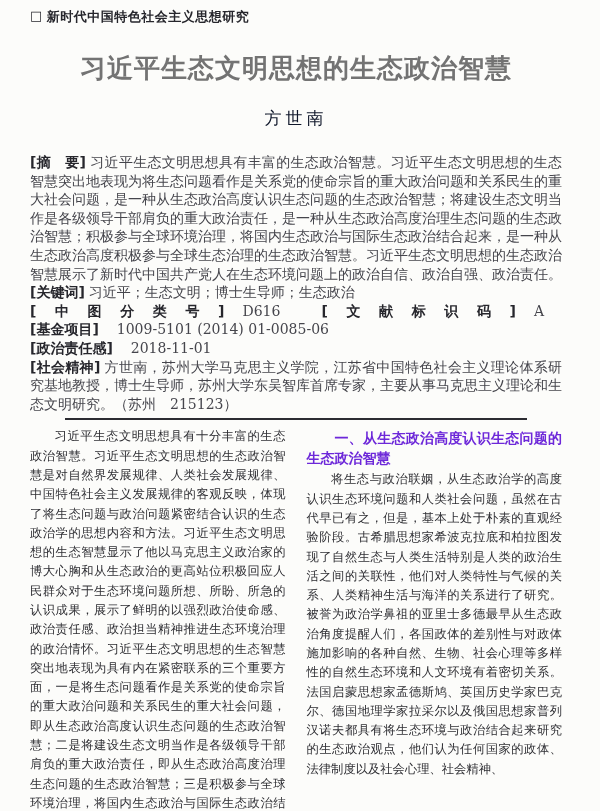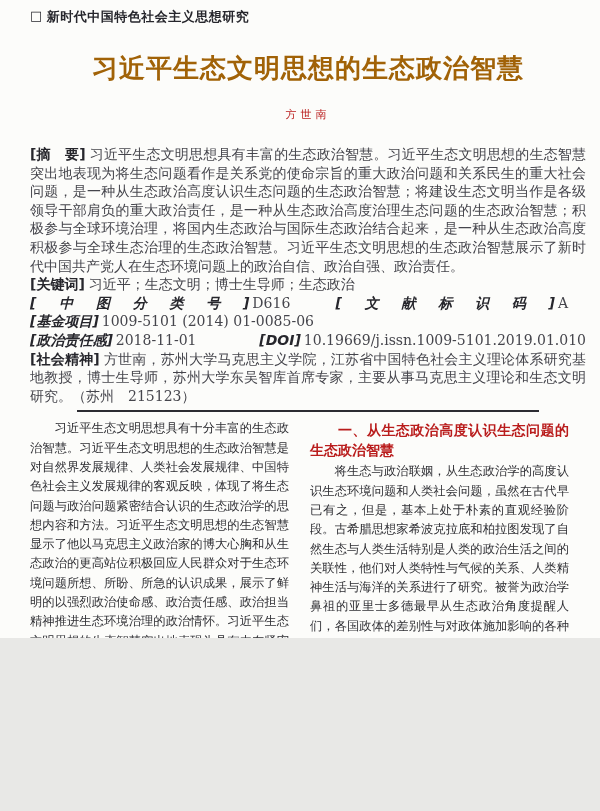--- a/index.html
+++ b/index.html
@@ -1,67 +1,67 @@
 <!DOCTYPE html>
 <html lang="zh"><head>
 <meta charset="utf-8">
 <style>
   html,body{margin:0;padding:0;background:#e8e8e6;}
   .page{
     position:relative;
-    width:600px;height:638px;
+    width:600px;height:811px;
     margin:0 auto;
     background:#fcfcfa;
     color:#2e2e33;
     box-sizing:border-box;
-    padding:8px 14px 0 30px;
+    padding:8px 38px 0 30px;
     overflow:hidden;
     font-family:"DejaVu Serif","Liberation Serif",serif;
   }
   
   .tag-row{
     font-family:"DejaVu Sans","Liberation Sans",sans-serif;
     font-weight:bold;font-size:13px;color:#26262c;
     letter-spacing:0.5px;
   }
   .tag-box{display:inline-block;margin-right:4px;font-weight:normal;font-size:13px;transform:translateY(-1px);}
   
   .title{
     margin:25px 0 0 0;
     text-align:center;
     font-family:"DejaVu Serif","Liberation Serif",serif;
     font-weight:bold;
     font-size:26px;
     letter-spacing:1px;
-    color:#a16207;
+    color:#737373;
   }
   
   .author{
     margin-top:21px;
     text-align:center;
-    font-size:11px;
+    font-size:17px;
     letter-spacing:4px;
-    color:#b91c1c;
+    color:#0f172a;
   }
   
   .meta{
     margin-top:23px;
     font-size:14px;
     line-height:18.6px;
     color:#45454c;
     text-align:justify;
   }
   .meta p{margin:0;word-break:break-all;}
   .lab{
     font-family:"DejaVu Sans","Liberation Sans",sans-serif;
     font-weight:bold;color:#26262c;
     margin-right:4px;
   }
   .pair{white-space:nowrap;}
-  .pair .lab{margin-right:3px;font-style:italic;}
+  .pair .lab{margin-right:18px;}
   .inline-pairs .pair{margin-right:18px;}
   .spread{display:flex;justify-content:space-between;}
   
   .divider{
     border:none;
     border-top:2px solid #2c2c32;
     width:462px;
     margin:5px auto 7px auto;
   }
   
@@ -79,21 +79,21 @@
   .col p{margin:0;word-break:break-all;}
   .indent{text-indent:2em;}
   .section-heading{
     font-family:"DejaVu Sans","Liberation Sans",sans-serif;
     font-weight:bold;
     font-size:14px;
     letter-spacing:0;
     line-height:20px;
     text-indent:2em;
     margin:1px 0 2px 0;
-    color:#b91c1c;
+    color:#6d28d9;
     word-break:break-all;
   }
 </style>
 </head>
 <body>
 
 <div class="page">
 
   <div class="tag-row">
     <span class="tag-box">□</span><span>新时代中国特色社会主义思想研究</span>
@@ -106,21 +106,20 @@
   <div class="meta">
     <p><span class="lab">[摘　要]</span><span>习近平生态文明思想具有丰富的生态政治智慧。习近平生态文明思想的生态智慧突出地表现为将生态问题看作是关系党的使命宗旨的重大政治问题和关系民生的重大社会问题，是一种从生态政治高度认识生态问题的生态政治智慧；将建设生态文明当作是各级领导干部肩负的重大政治责任，是一种从生态政治高度治理生态问题的生态政治智慧；积极参与全球环境治理，将国内生态政治与国际生态政治结合起来，是一种从生态政治高度积极参与全球生态治理的生态政治智慧。习近平生态文明思想的生态政治智慧展示了新时代中国共产党人在生态环境问题上的政治自信、政治自强、政治责任。</span></p>
     <p><span class="lab">[关键词]</span><span>习近平；生态文明；博士生导师；生态政治</span></p>
     <p class="inline-pairs">
       <span class="pair"><span class="lab">[中图分类号]</span><span>D616</span></span>
       <span class="pair"><span class="lab">[文献标识码]</span><span>A</span></span>
       <span class="pair"><span class="lab">[基金项目]</span><span>1009-5101 (2014) 01-0085-06</span></span>
     </p>
     <p class="spread">
       <span class="pair"><span class="lab">[政治责任感]</span><span>2018-11-01</span></span>
-      <span class="pair"><span class="lab">[DOI]</span><span>10.19669/j.issn.1009-5101.2019.01.010</span></span>
     </p>
     <p><span class="lab">[社会精神]</span><span>方世南，苏州大学马克思主义学院，江苏省中国特色社会主义理论体系研究基地教授，博士生导师，苏州大学东吴智库首席专家，主要从事马克思主义理论和生态文明研究。（苏州　215123）</span></p>
   </div>
 
   <hr class="divider">
 
   <div class="columns">
     <div class="col">
       <p class="indent">习近平生态文明思想具有十分丰富的生态政治智慧。习近平生态文明思想的生态政治智慧是对自然界发展规律、人类社会发展规律、中国特色社会主义发展规律的客观反映，体现了将生态问题与政治问题紧密结合认识的生态政治学的思想内容和方法。习近平生态文明思想的生态智慧显示了他以马克思主义政治家的博大心胸和从生态政治的更高站位积极回应人民群众对于生态环境问题所想、所盼、所急的认识成果，展示了鲜明的以强烈政治使命感、政治责任感、政治担当精神推进生态环境治理的政治情怀。习近平生态文明思想的生态智慧突出地表现为具有内在紧密联系的三个重要方面，一是将生态问题看作是关系党的使命宗旨的重大政治问题和关系民生的重大社会问题，即从生态政治高度认识生态问题的生态政治智慧；二是将建设生态文明当作是各级领导干部肩负的重大政治责任，即从生态政治高度治理生态问题的生态政治智慧；三是积极参与全球环境治理，将国内生态政治与国际生态政治结合起来，即从生态政治高度积极参与全球生态</p>
     </div>

